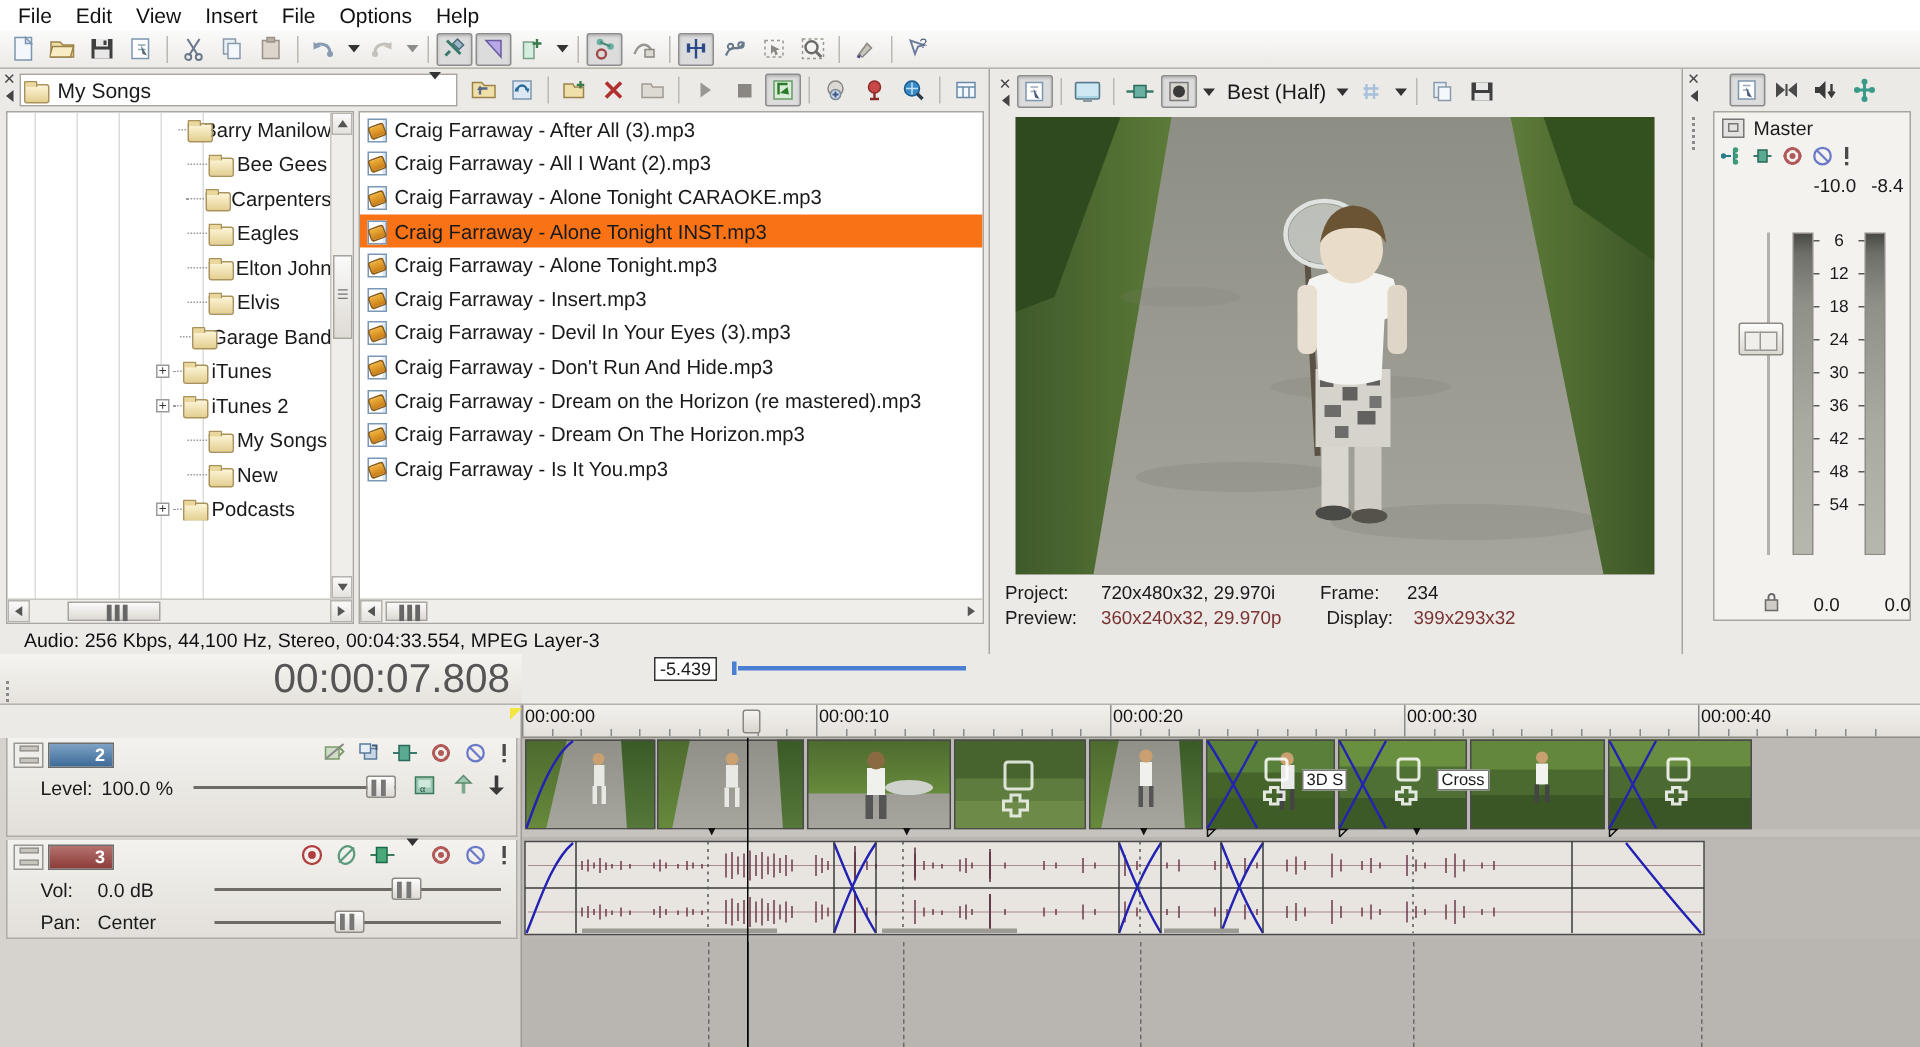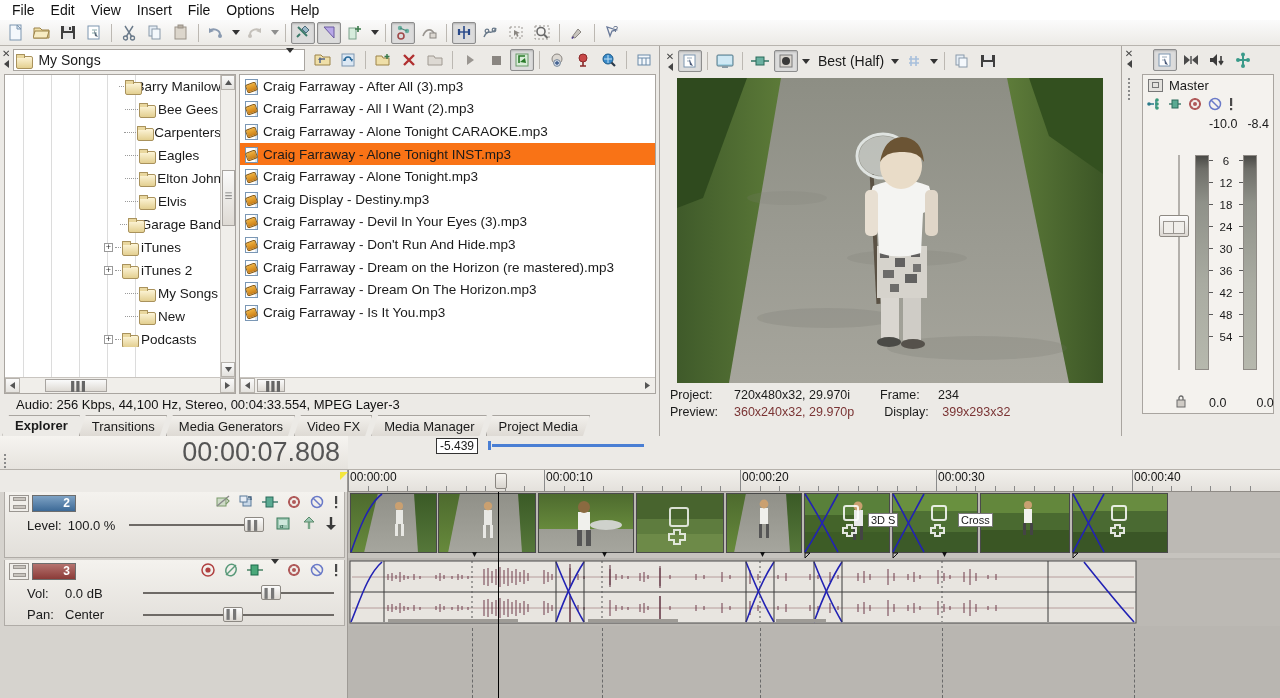--- a/index.html
+++ b/index.html
@@ -625,21 +625,21 @@
             <div class="file-row sel">
                 <span class="mp3-ico"></span>
                 <span>Craig Farraway - Alone Tonight INST.mp3</span>
               </div>
             <div class="file-row">
                 <span class="mp3-ico"></span>
                 <span>Craig Farraway - Alone Tonight.mp3</span>
               </div>
             <div class="file-row">
                 <span class="mp3-ico"></span>
-                <span>Craig Display - Destiny.mp3</span>
+                <span>Craig Farraway - Insert.mp3</span>
               </div>
             <div class="file-row">
                 <span class="mp3-ico"></span>
                 <span>Craig Farraway - Devil In Your Eyes (3).mp3</span>
               </div>
             <div class="file-row">
                 <span class="mp3-ico"></span>
                 <span>Craig Farraway - Don't Run And Hide.mp3</span>
               </div>
             <div class="file-row">
@@ -668,40 +668,20 @@
                 <svg width="5" height="7">
                   <path d="M5 3.5 L0 0 L0 7 Z" fill="#555"></path>
                 </svg>
               </div>
           </div>
         </div>
       </div>
 
       <div class="exp-status">Audio: 256 Kbps, 44,100 Hz, Stereo, 00:04:33.554, MPEG Layer-3</div>
 
-      <div class="exp-tabs">
-        <div class="tab active">
-            <span>Explorer</span>
-          </div>
-        <div class="tab">
-            <span>Transitions</span>
-          </div>
-        <div class="tab">
-            <span>Media Generators</span>
-          </div>
-        <div class="tab">
-            <span>Video FX</span>
-          </div>
-        <div class="tab">
-            <span>Media Manager</span>
-          </div>
-        <div class="tab">
-            <span>Project Media</span>
-          </div>
-      </div>
     </div>
 
     <div class="preview">
       <div class="pv-top">
         <div style="width:14px;display:flex;flex-direction:column;align-items:center;">
           <span class="grip-x">✕</span>
           <span class="grip-tri"></span>
         </div>
         <div class="tb-btn pressed">
           <svg width="16" height="16">

